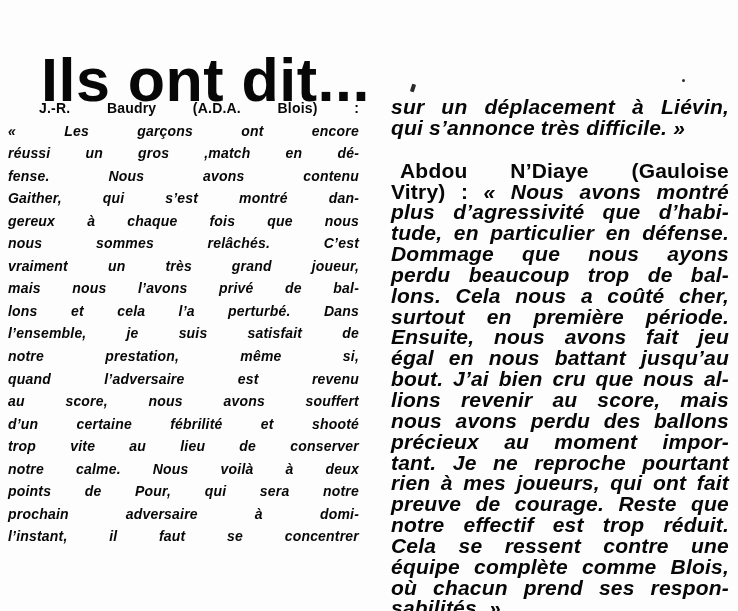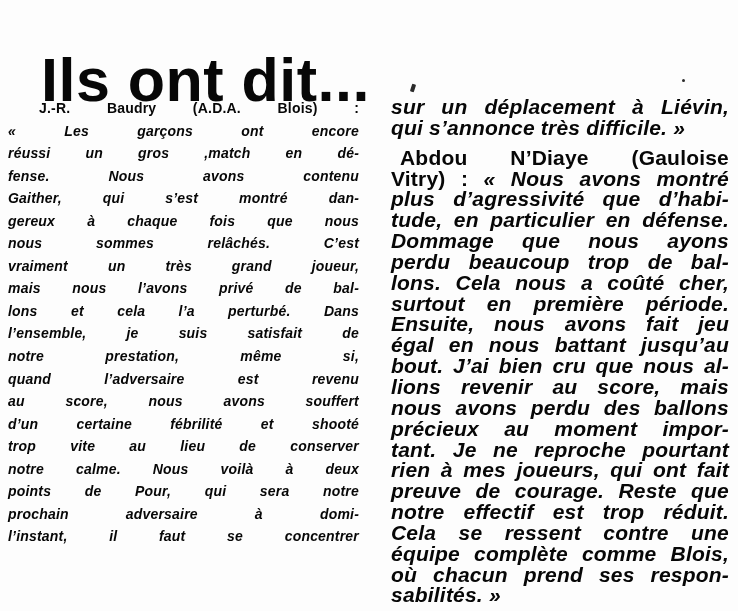--- a/index.html
+++ b/index.html
@@ -34,21 +34,21 @@
   .col-left  .line { line-height: 22.55px; }
   .col-right .line { line-height: 20.85px; }
   .line {
     text-align: justify;
     text-align-last: justify;
     font-weight: bold;
     letter-spacing: 0.2px;
     white-space: normal;
   }
   .line.nojust { text-align: left; text-align-last: left; }
-  .line.gap { margin-top: 9px; }
+  .line.gap { margin-top: 22px; }
   .line .quote { font-style: italic; }
   .line .bold  { font-style: normal; font-weight: bold; }
   .speck {
     position: absolute;
     background: #2a2a2a;
   }
   .speck-a { left: 411px; top: 84px; width: 4px; height: 8px; transform: rotate(18deg); border-radius: 1px; }
   .speck-b { left: 682px; top: 79px; width: 3px; height: 3px; border-radius: 50%; }
 </style>
 </head>

